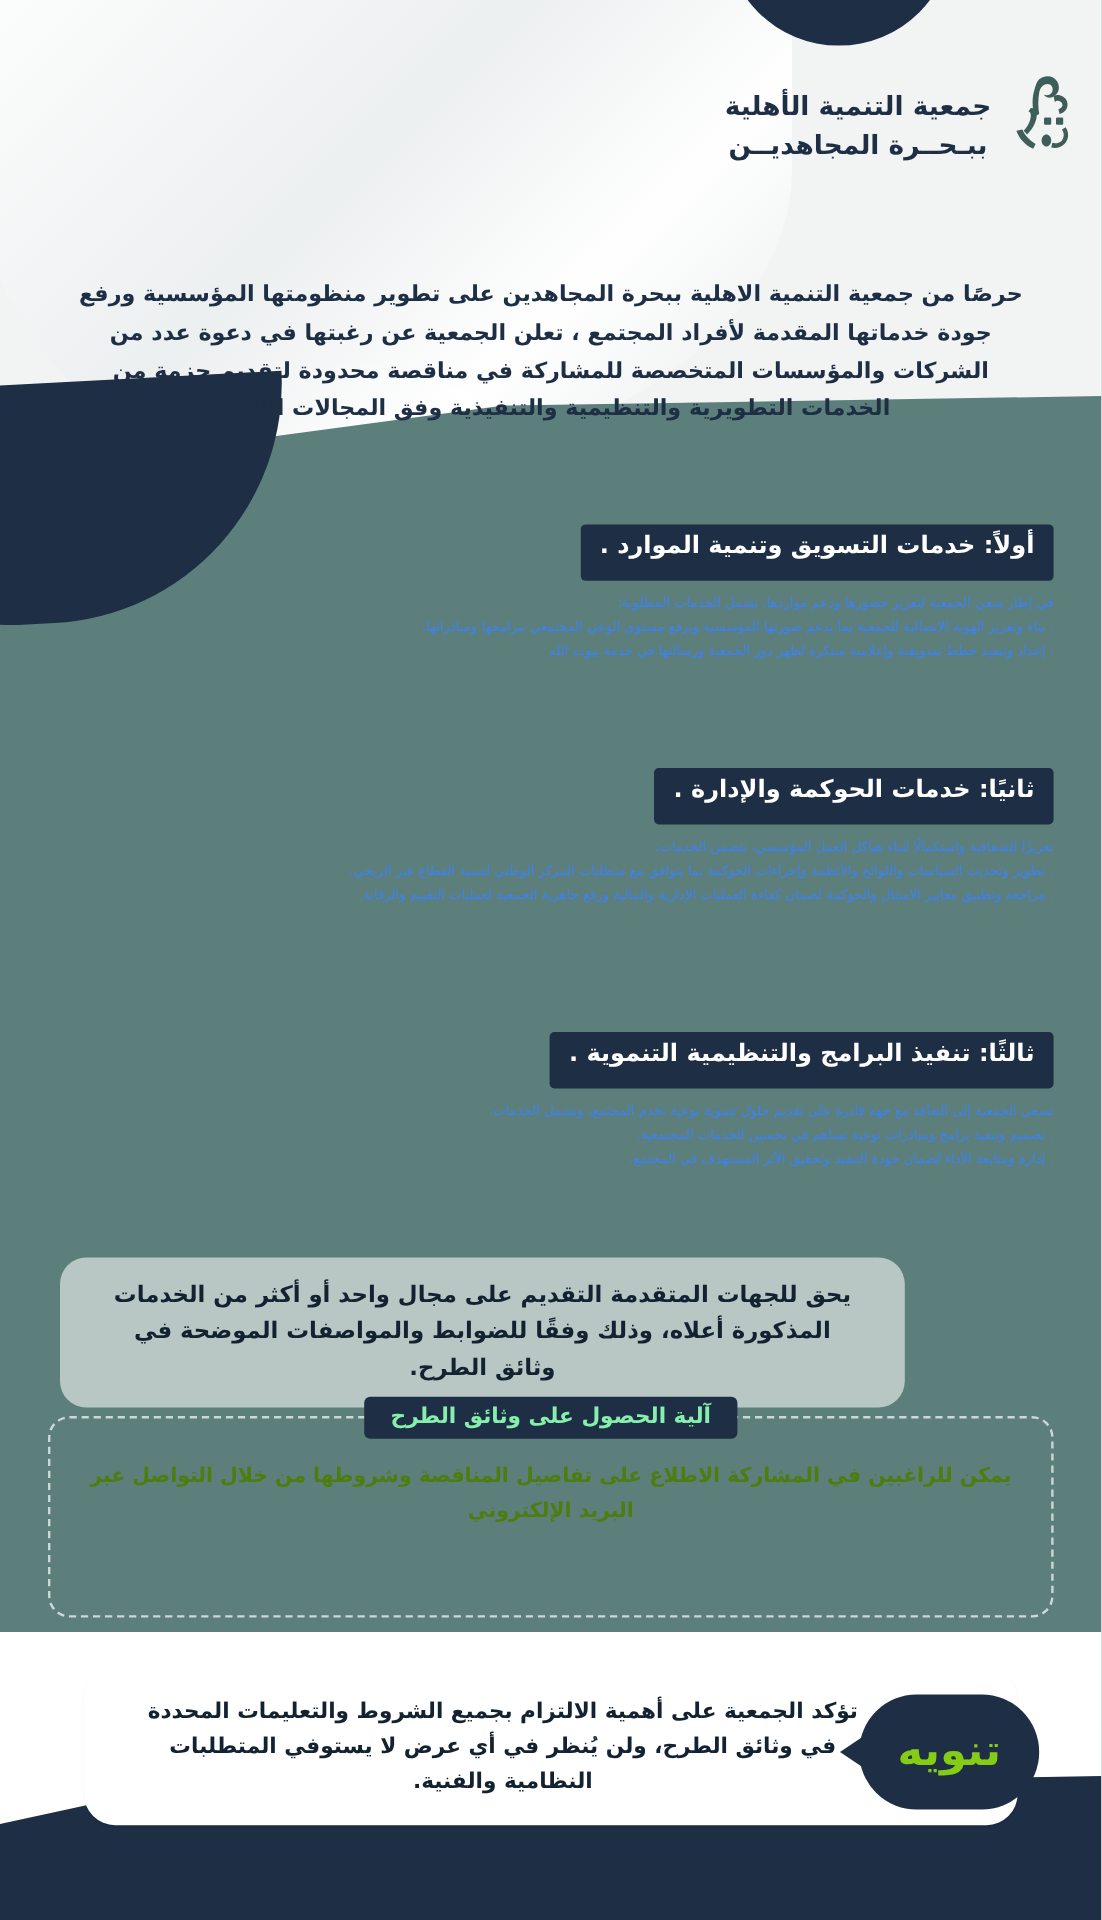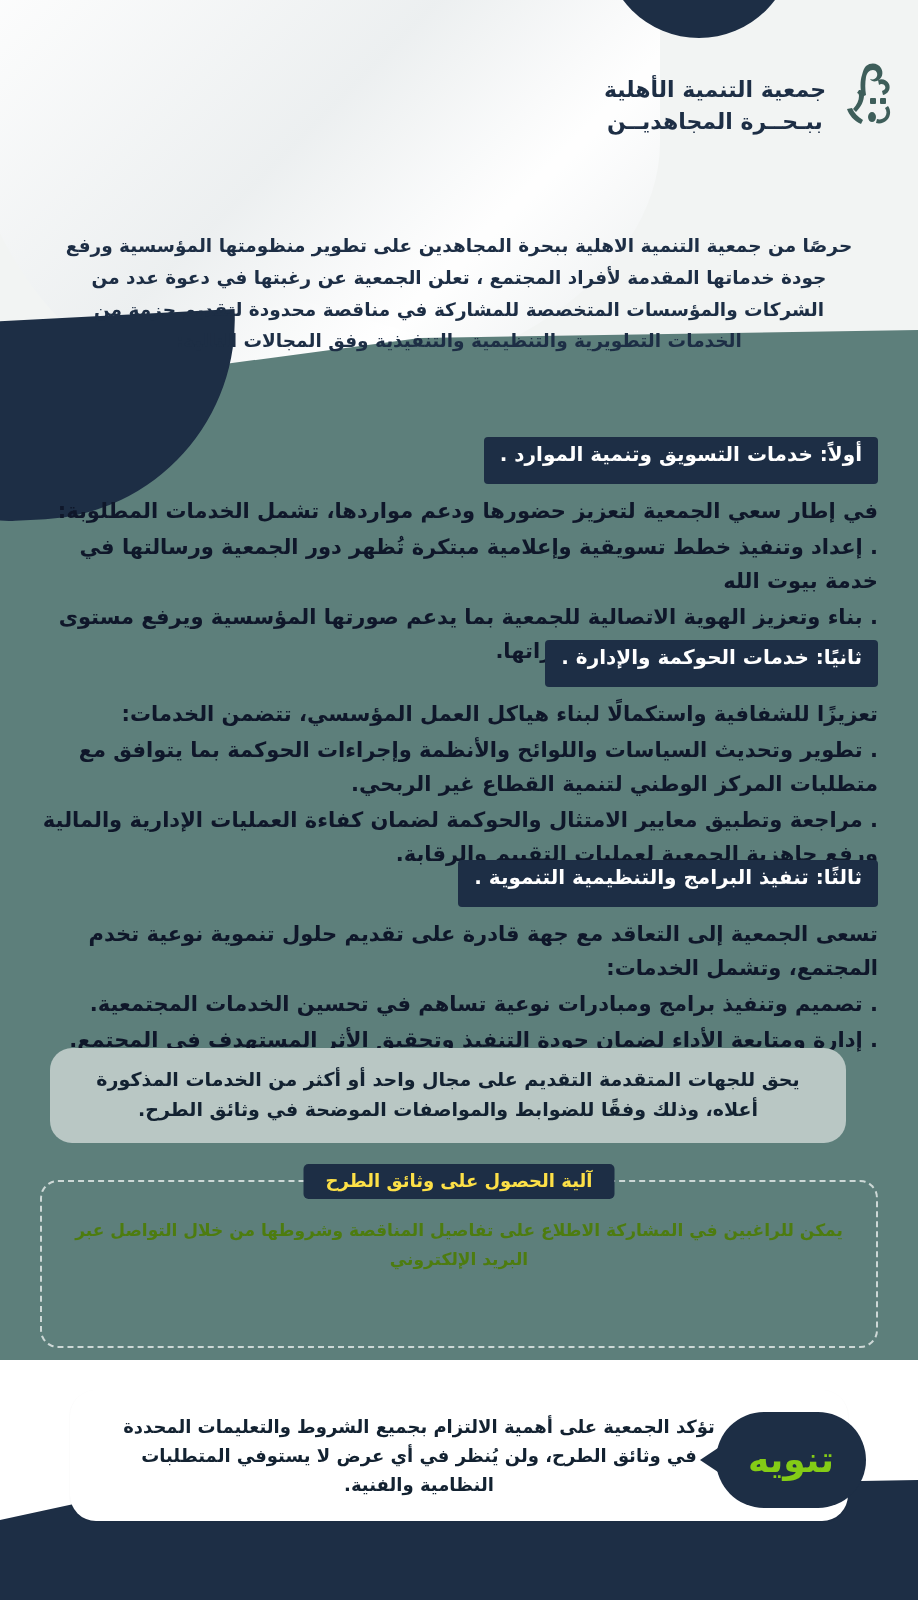--- a/index.html
+++ b/index.html
@@ -92,37 +92,37 @@
     color:#ffffff;
     font-size:20px;
     font-weight:bold;
     padding:5px 16px 18px 16px;
     border-radius:4px;
     float:right;
   }
   .sec-body{
     clear:both;
     padding-top:10px;
-    color:#0f172a;
-    font-size:21px;
-    font-weight:bold;
+    color:#3b82f6;
+    font-size:11px;
+    font-weight:normal;
     line-height:1.62;
     text-align:right;
   }
   .sec-body p{margin-bottom:2px;}
   .sec-body .lead{text-align:right;}
   .sec-body .bullet{text-align:right;}
 
   #sec1{top:437px;}
   #sec2{top:640px;}
   #sec3{top:860px;}
 
   
   .highlight{
-    position:absolute;left:50px;top:1048px;width:796px;
+    position:absolute;left:50px;top:1048px;width:704px;
     background:#b9c7c4;
     border-radius:22px;
     padding:16px 34px 18px 34px;
     color:#132231;
     font-size:19px;
     font-weight:bold;
     line-height:1.6;
     text-align:center;
   }
 
@@ -134,21 +134,21 @@
   .card{
     flex:1;
     border:2px dashed #cdd8d6;
     border-radius:18px;
     padding:34px 18px 20px 18px;
     position:relative;
     min-height:168px;
   }
   .card-title{
     position:absolute;top:-18px;left:50%;transform:translateX(-50%);
-    background:#1d2e45;color:#fde047;
+    background:#1d2e45;color:#86efac;
     font-size:18px;font-weight:bold;
     padding:6px 22px 8px 22px;border-radius:5px;white-space:nowrap;
   }
   .card-text{
     color:#4d7c0f;font-size:17px;font-weight:bold;line-height:1.7;text-align:center;
   }
   .card-email{
     margin-top:8px;color:#ffffff;font-size:19px;font-weight:bold;
     letter-spacing:7px;text-align:center;direction:ltr;
   }
@@ -210,22 +210,22 @@
         <div>ببـحــرة المجاهديــن</div>
       </div>
     </div>
 
     <div class="intro">حرصًا من جمعية التنمية الاهلية ببحرة المجاهدين على تطوير منظومتها المؤسسية ورفع جودة خدماتها المقدمة لأفراد المجتمع ، تعلن الجمعية عن رغبتها في دعوة عدد من الشركات والمؤسسات المتخصصة للمشاركة في مناقصة محدودة لتقديم حزمة من الخدمات التطويرية والتنظيمية والتنفيذية وفق المجالات التالية:</div>
 
     <div class="section" id="sec1">
       <div class="sec-title">أولاً: خدمات التسويق وتنمية الموارد .</div>
       <div class="sec-body">
         <p class="lead">في إطار سعي الجمعية لتعزيز حضورها ودعم  مواردها، تشمل الخدمات المطلوبة:</p>
+        <p class="bullet">. بناء وتعزيز الهوية الاتصالية للجمعية بما يدعم صورتها المؤسسية ويرفع مستوى الوعي المجتمعي ببرامجها ومبادراتها.</p>
         <p class="bullet">. إعداد وتنفيذ خطط تسويقية وإعلامية مبتكرة تُظهر دور الجمعية ورسالتها في خدمة بيوت الله</p>
-        <p class="bullet">. بناء وتعزيز الهوية الاتصالية للجمعية بما يدعم صورتها المؤسسية ويرفع مستوى الوعي المجتمعي ببرامجها ومبادراتها.</p>
       </div>
     </div>
 
     <div class="section" id="sec2">
       <div class="sec-title">ثانيًا: خدمات الحوكمة والإدارة .</div>
       <div class="sec-body">
         <p class="lead">تعزيزًا للشفافية واستكمالًا لبناء هياكل العمل المؤسسي، تتضمن الخدمات:</p>
         <p class="bullet">. تطوير وتحديث السياسات واللوائح والأنظمة وإجراءات الحوكمة بما يتوافق مع متطلبات المركز الوطني لتنمية القطاع غير الربحي.</p>
         <p class="bullet">. مراجعة وتطبيق معايير الامتثال والحوكمة لضمان كفاءة العمليات الإدارية والمالية ورفع جاهزية الجمعية لعمليات التقييم والرقابة.</p>
       </div>

